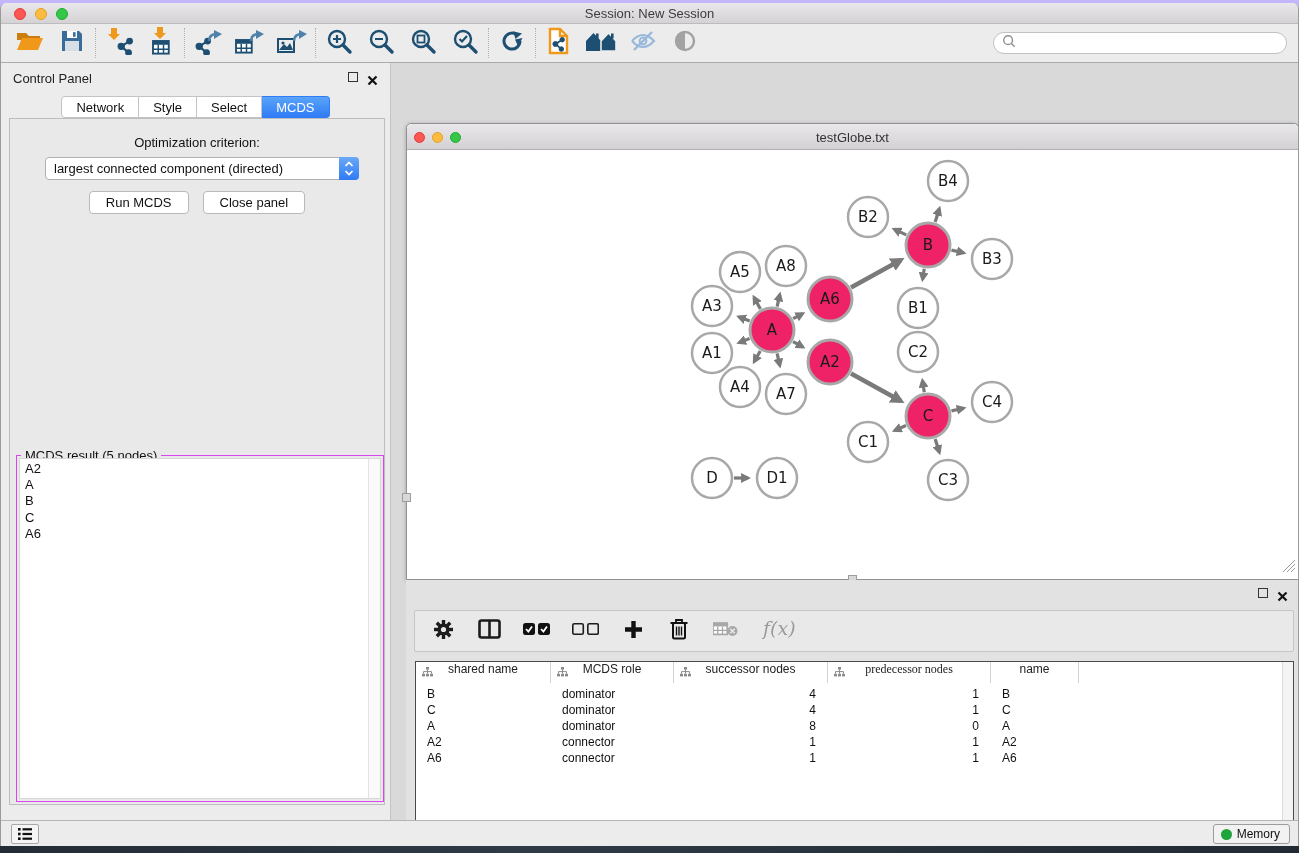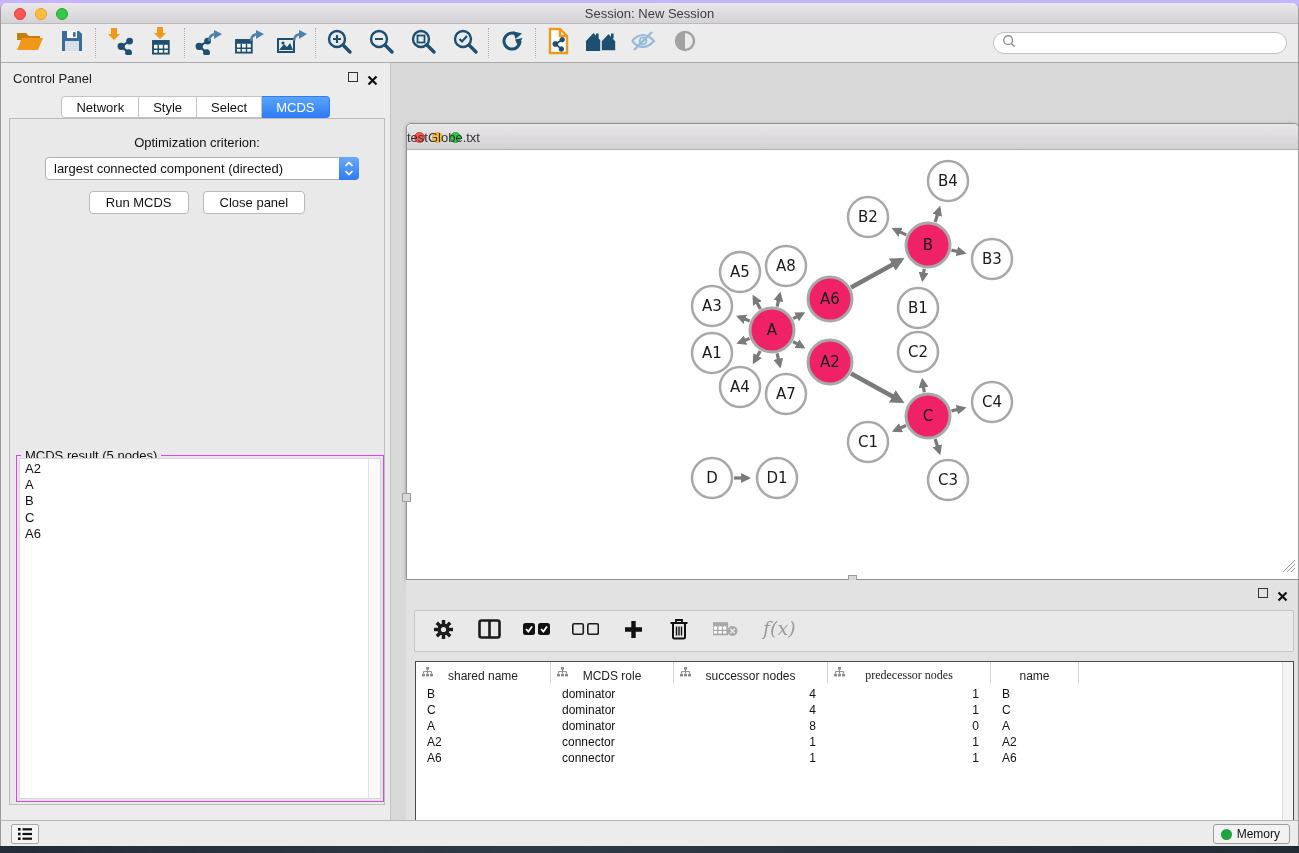--- a/index.html
+++ b/index.html
@@ -66,37 +66,37 @@
   .result-scroll { position:absolute; right:0; top:0; bottom:0; width:12px; background:#fafafa; border-left:1px solid #e3e3e3; }
   .result-item { font-size:13px; color:#111; line-height:16.2px; padding-left:5px; }
 
   
   .net-frame { position:absolute; left:405px; top:60px; width:893px; height:457px; background:#fff;
                border:1px solid #919191; border-radius:5px 5px 0 0;
                box-shadow:0 1px 4px rgba(0,0,0,.25); }
   .net-titlebar { position:absolute; left:0; top:0; width:100%; height:26px;
                   background:linear-gradient(#e9e7ea,#d3d1d4); border-bottom:1px solid #b0b0b0;
                   border-radius:5px 5px 0 0; }
-  .net-titlebar .title { position:absolute; left:0; right:0; top:6px; text-align:left; font-size:13px; color:#333; }
+  .net-titlebar .title { position:absolute; left:0; right:0; top:6px; text-align:center; font-size:13px; color:#333; }
   .net-tl { position:absolute; top:8px; width:11px; height:11px; border-radius:50%; }
   .net-canvas { position:absolute; left:0; top:26px; width:891px; height:429px; background:#fff; overflow:hidden; }
   .grip { position:absolute; right:2px; bottom:2px; }
   .frame-handle { position:absolute; width:9px; height:9px; background:#d8d8d8; border:1px solid #9d9d9d; }
   .graph-label { font-family:"DejaVu Sans", sans-serif; font-size:15px; fill:#1a1a1a; }
 
   
   .table-panel { position:absolute; left:405px; top:517px; width:894px; height:300px; background:#e2e2e2; }
   .tp-toolbar { position:absolute; left:8px; top:30px; width:880px; height:42px; background:#e9e9e9;
                 border:1px solid #c6c6c6; border-radius:2px; display:flex; align-items:center;
                 padding-left:16px; gap:22px; }
   .tp-tool { display:flex; align-items:center; justify-content:center; min-width:24px; height:30px; cursor:default; }
   .data-table { position:absolute; left:9px; top:81px; width:879px; height:188px; background:#fff;
                 border:1px solid #4a4a4a; overflow:hidden; }
   .dt-hcell { position:absolute; top:0; height:21px; border-right:1px solid #d2d2d2; font-size:12px; color:#222;
-              display:flex; align-items:flex-end; justify-content:center; }
+              display:flex; align-items:flex-start; justify-content:center; }
   .dt-hcell .tree-ic { position:absolute; left:6px; top:5px; }
   .dt-cell { position:absolute; font-size:12px; color:#111; height:16px; line-height:16px; white-space:nowrap; }
   .dt-scroll { position:absolute; right:0; top:0; bottom:0; width:11px; background:#f4f4f4; border-left:1px solid #dcdcdc; }
 
   
   .list-btn { position:absolute; left:10px; top:3px; width:28px; height:20px; background:#f5f5f5;
               border:1px solid #a8a8a8; border-radius:2px; display:flex; align-items:center; justify-content:center; }
   .memory-btn { position:absolute; right:8px; top:3px; height:20px; padding:0 9px 0 7px; background:#f2f2f2;
                 border:1px solid #9c9c9c; border-radius:3px; display:flex; align-items:center; gap:5px;
                 font-size:12px; color:#111; }

